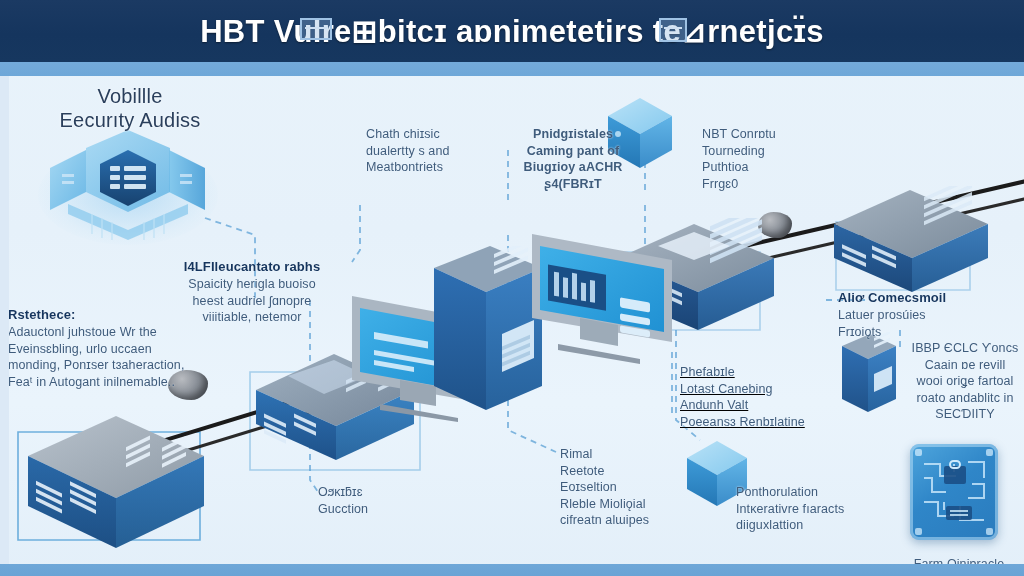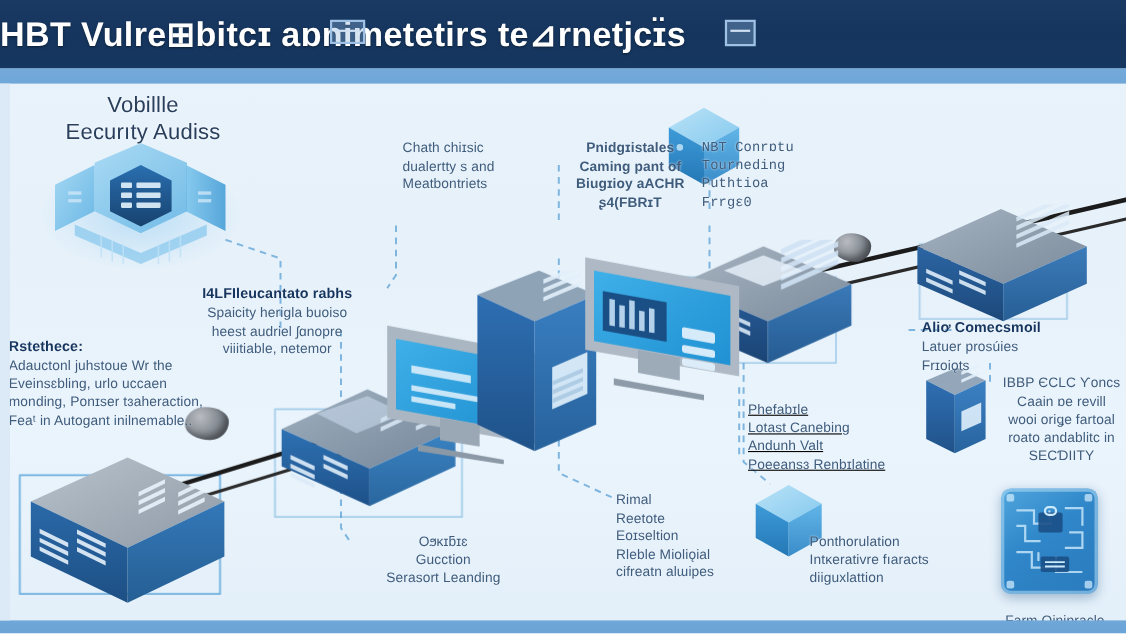--- a/index.html
+++ b/index.html
@@ -15,21 +15,21 @@
     width:1024px; height:576px;
     background:
       linear-gradient(180deg,#e9f3fb 0%, #e6f1fa 40%, #eaf4fc 70%, #e3eff9 100%);
     overflow:hidden;
   }
 
   
   .titlebar {
     position:absolute; left:0; top:0; width:1024px; height:62px;
     background:linear-gradient(180deg,#1b3a63 0%, #15355e 55%, #16375f 100%);
-    display:flex; align-items:center; 
+    display:flex; align-items:center; justify-content:center;
     z-index:40;
   }
   .titlebar .title {
     color:#ffffff;
     font-size:31px;
     font-weight:bold;
     letter-spacing:0.3px;
     text-shadow:0 1px 2px rgba(0,0,0,.45);
     white-space:nowrap;
   }
@@ -538,21 +538,21 @@
     <div class="ln">Meatbontriets</div>
   </div>
 
   <div class="tblock center" style="left:508px; top:126px; width:130px;font-weight:bold;">
     <div class="ln">Pnidgɪistales</div>
     <div class="ln">Caming pant of</div>
     <div class="ln">Biugɪioy aACHR</div>
     <div class="ln">ʂ4(FBRɪT</div>
   </div>
 
-  <div class="tblock" style="left:638px; top:126px; width:130px;font-family:Liberation Mono, monospace;">
+  <div class="tblock" style="left:702px; top:126px; width:130px;">
     <div class="ln">NBT Conrɒtu</div>
     <div class="ln">Tourneding</div>
     <div class="ln">Puthtioa</div>
     <div class="ln">Frrɡɛ0</div>
   </div>
 
   <div class="tblock" style="left:838px; top:248px; width:180px;margin-top:41px;">
     <div class="hd">Aliơ Comecsmoil</div>
     <div class="ln">Latuer prosúies</div>
     <div class="ln">Frɪoiǫts</div>
@@ -566,24 +566,23 @@
     <div class="ln">SECƊIITY</div>
   </div>
 
   <div class="tblock" style="left:680px; top:364px; width:170px;text-decoration:underline;">
     <div class="ln">Phefabɪle</div>
     <div class="ln">Lotast Canebing</div>
     <div class="ln">Andunh Valt</div>
     <div class="ln">Poeeansɜ Renbɪlatine</div>
   </div>
 
-  <div class="tblock" style="left:318px; top:484px; width:170px;text-align:center;">
+  <div class="tblock" style="left:318px; top:484px; width:170px;">
     <div class="ln">Oϧᴋɪƃɪɛ</div>
     <div class="ln">Gucction</div>
-    <div class="ln">Serasort Leanding</div>
   </div>
 
   <div class="tblock" style="left:560px; top:446px; width:150px;">
     <div class="ln">Rimal</div>
     <div class="ln">Reetote</div>
     <div class="ln">Eoɪseltion</div>
     <div class="ln">Rleble Mioliǫial</div>
     <div class="ln">cifreatn alɯipes</div>
   </div>
 

